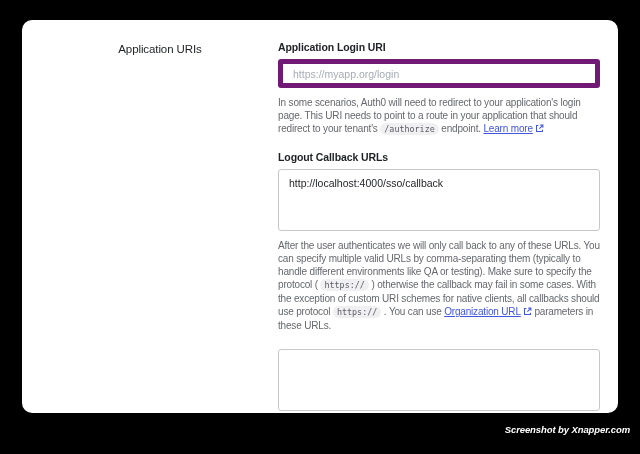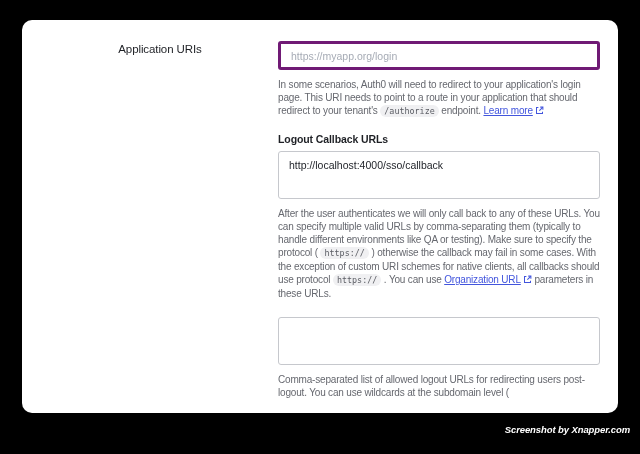--- a/index.html
+++ b/index.html
@@ -43,34 +43,34 @@
     display: block;
     font-size: 10.5px;
     font-weight: 700;
     color: #1e2025;
     letter-spacing: -0.1px;
     margin-bottom: 6px;
   }
   .text-input {
     width: 100%;
     height: 29px;
-    border: 3px solid #701a75;
+    border: 5px solid #701a75;
     border-radius: 3px;
     padding: 0 10px;
     font-size: 10.5px;
     color: #23262c;
     font-family: "Liberation Sans", sans-serif;
     outline: none;
     background: #ffffff;
   }
   .text-input::placeholder { color: #a6abb5; }
   .text-area {
     display: block;
     width: 100%;
-    height: 48px;
+    height: 62px;
     border: 1px solid #c6c8cd;
     border-radius: 3px;
     padding: 7px 10px;
     font-size: 10.5px;
     color: #23262c;
     font-family: "Liberation Sans", sans-serif;
     outline: none;
     resize: none;
     background: #ffffff;
     line-height: 13px;
@@ -122,20 +122,21 @@
 <div class="window">
   <div class="content">
 
     <div class="col-left">
       <div class="section-heading">Application URIs</div>
     </div>
 
     <div class="col-right">
 
       <div class="field-block first">
+        <label class="field-label">Application Login URI</label>
         <input class="text-input" type="text" placeholder="https://myapp.org/login" style="">
         <div class="help"><span>In some scenarios, Auth0 will need to redirect to your application's login page. This URI needs to point to a route in your application that should redirect to your tenant's </span><code class="chip">/authorize</code><span> endpoint. </span><a class="lnk" href="#">Learn more</a><span class="ext-ico"><svg width="9" height="9" viewBox="0 0 12 12" fill="none" stroke="currentColor" stroke-width="1.4">
                 <path d="M4.5 2H2v8h8V7.5"></path>
                 <path d="M7 1.5h3.5V5"></path>
                 <path d="M10.3 1.7 5.8 6.2"></path>
               </svg></span></div>
       </div>
 
       <div class="field-block">
         <label class="field-label">Logout Callback URLs</label>

